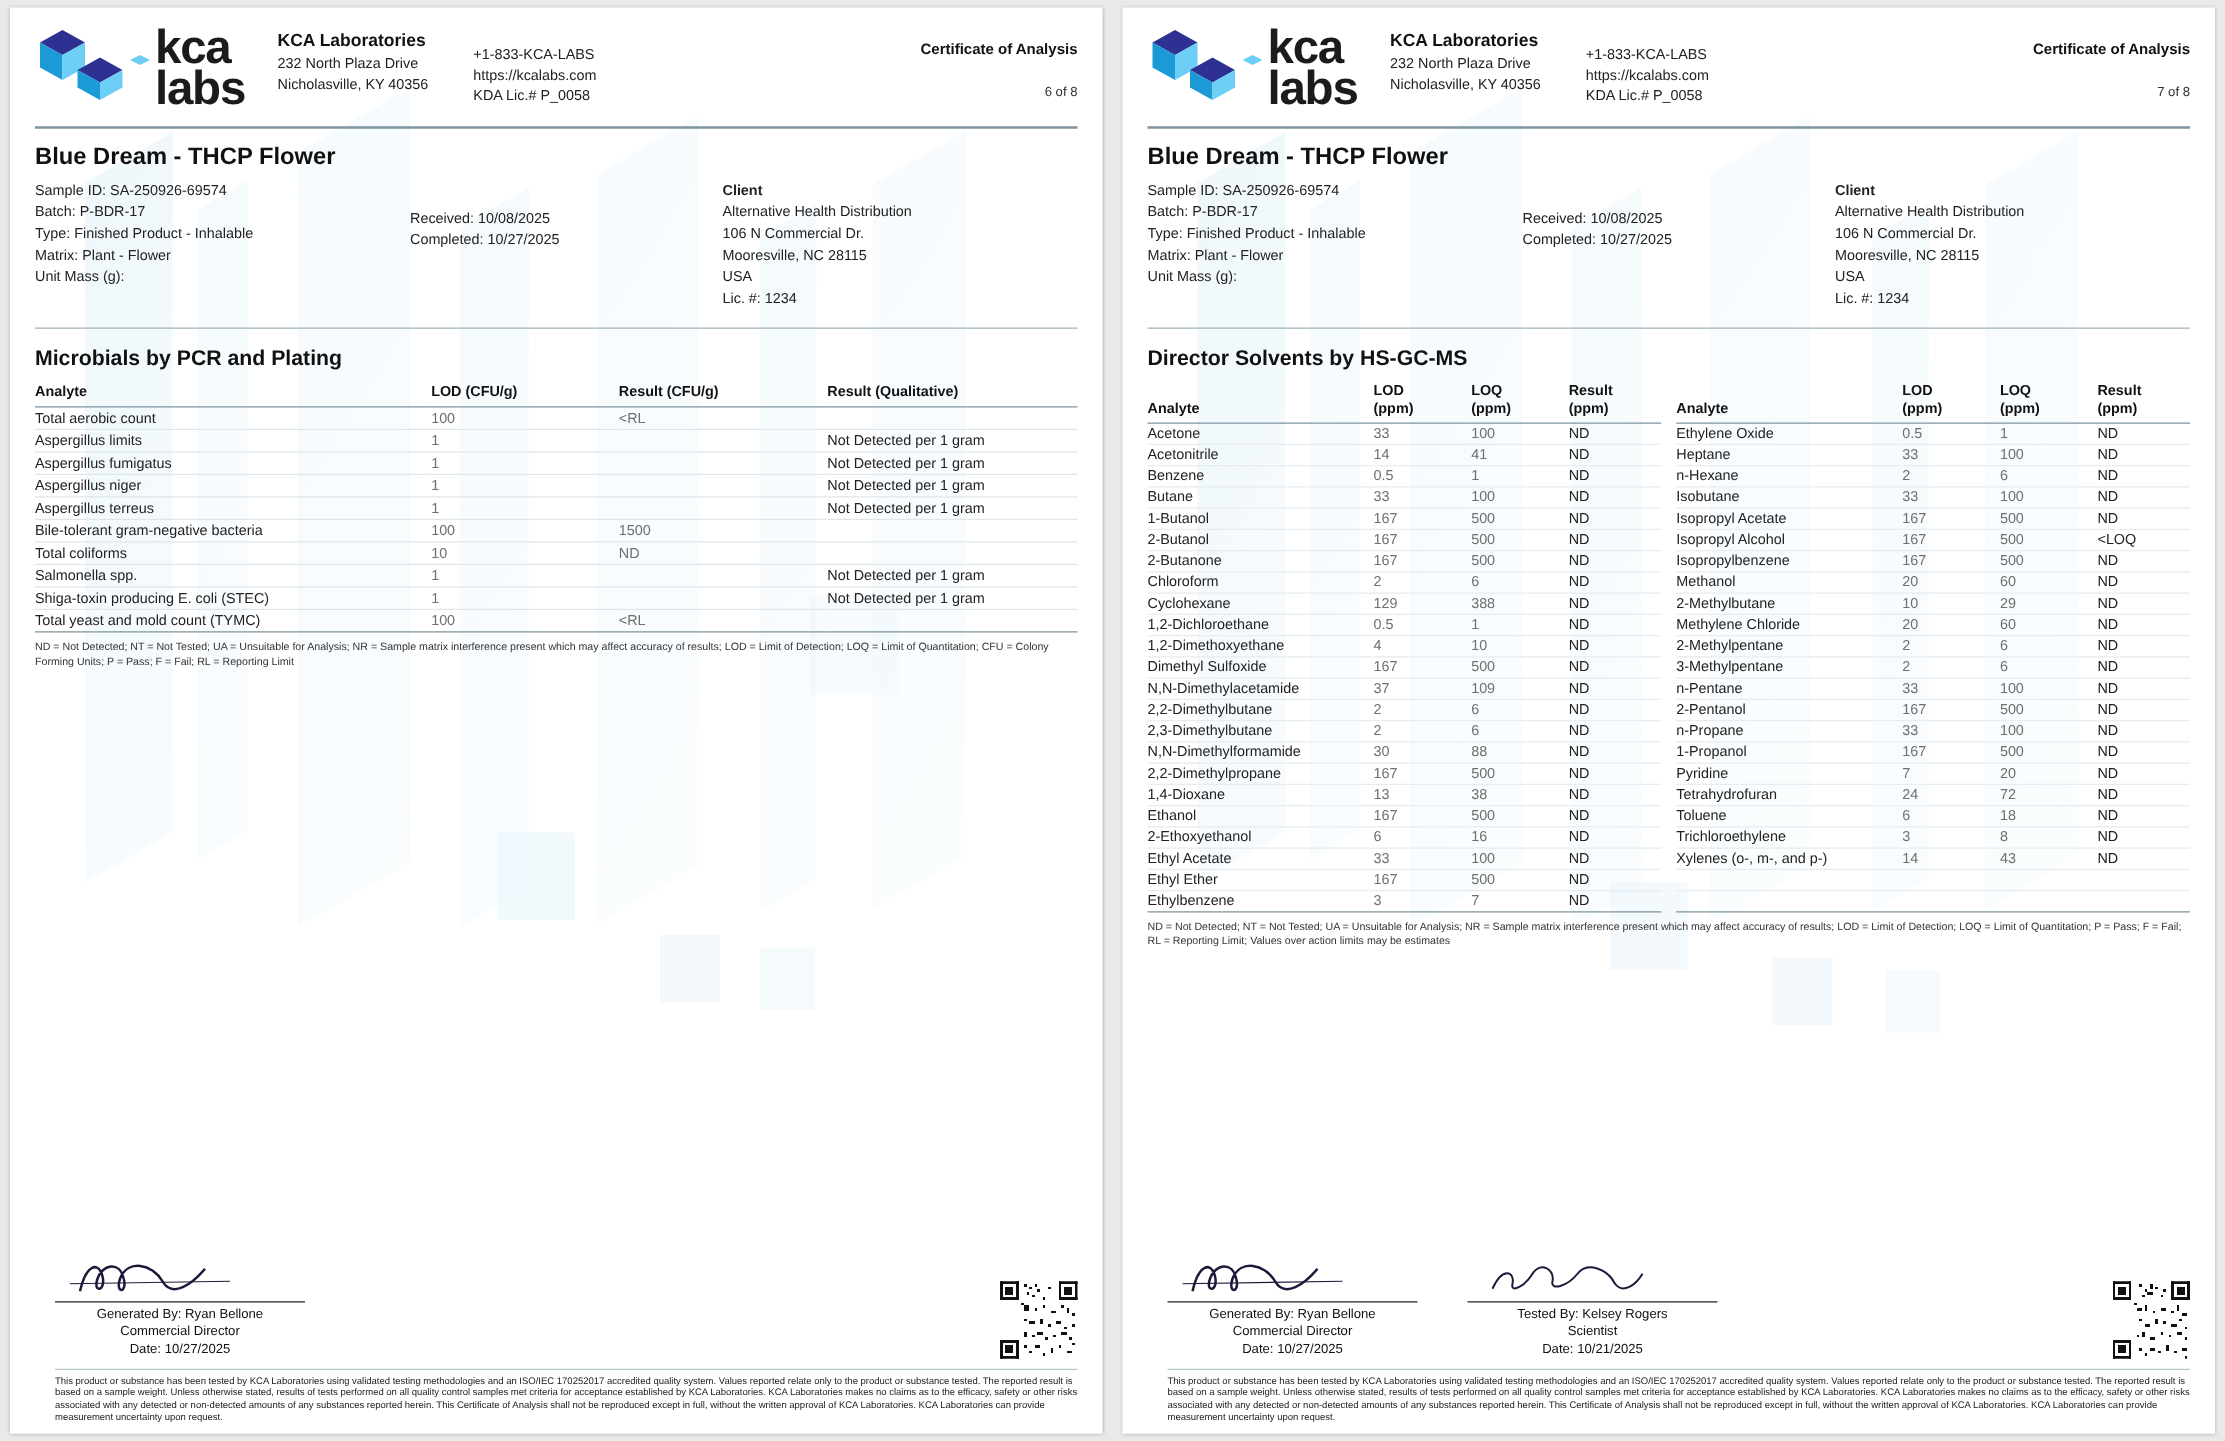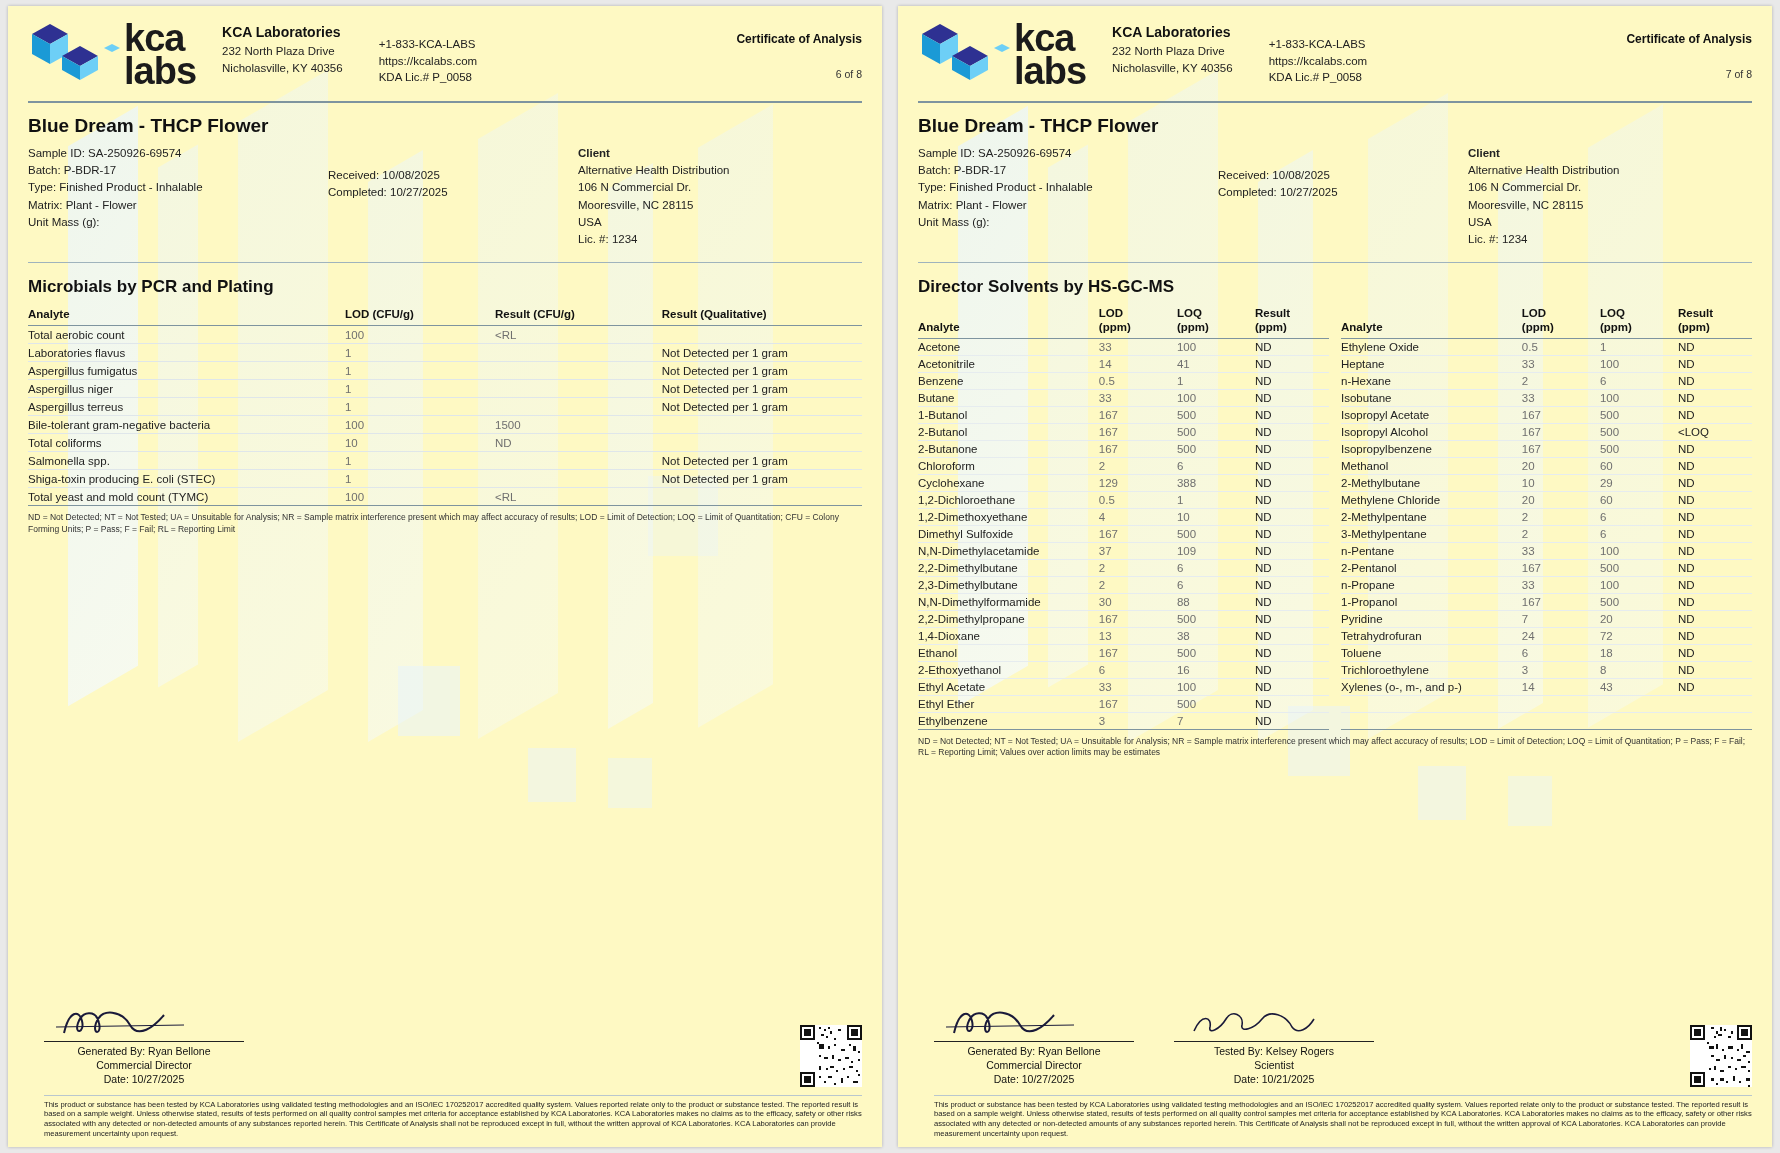--- a/index.html
+++ b/index.html
@@ -12,21 +12,21 @@
     width: 1780px; height: 1153px;
     position: relative;
     display: flex;
     gap: 16px;
     padding: 6px 8px;
     background: #e9e9e9;
   }
   .page {
     width: 874px;
     height: 1141px;
-    background: #fef9c3;
+    background: #ffffff;
     position: relative;
     overflow: hidden;
     box-shadow: 0 0 3px rgba(0,0,0,0.25);
   }
   
   .wm { position: absolute; inset: 0; overflow: hidden; pointer-events: none; }
   .wm i {
     position: absolute;
     display: block;
     background: #e8f4fb;
@@ -222,21 +222,21 @@
         </tr>
       </thead>
       <tbody>
         <tr>
             <td>Total aerobic count</td>
             <td class="muted">100</td>
             <td class="muted">&lt;RL</td>
             <td></td>
           </tr>
         <tr>
-            <td>Laboratories flavus</td>
+            <td>Aspergillus limits</td>
             <td class="muted">1</td>
             <td class="muted"></td>
             <td>Not Detected per 1 gram</td>
           </tr>
         <tr>
             <td>Aspergillus fumigatus</td>
             <td class="muted">1</td>
             <td class="muted"></td>
             <td>Not Detected per 1 gram</td>
           </tr>

